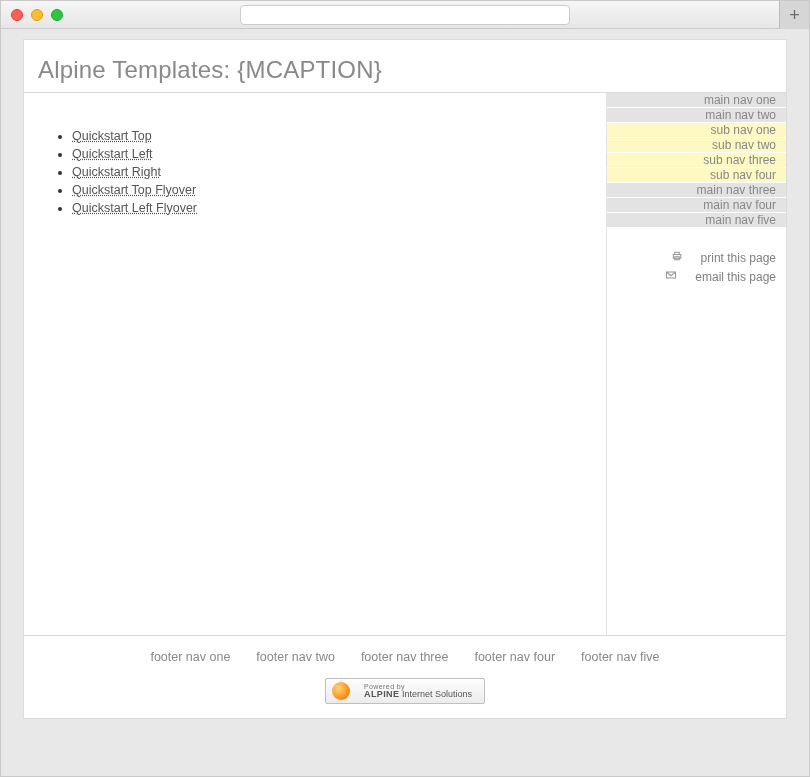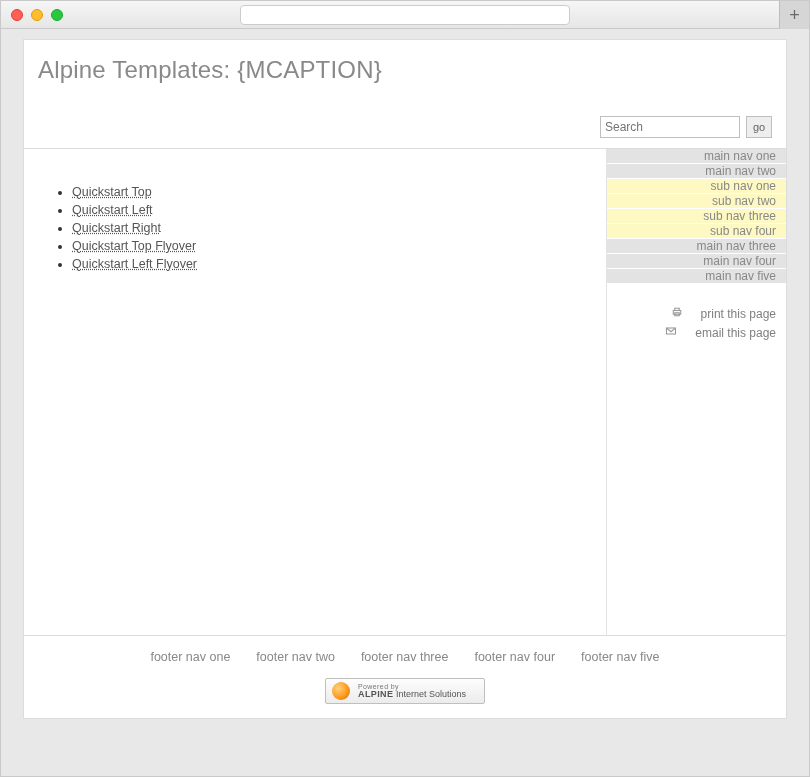--- a/index.html
+++ b/index.html
@@ -29,21 +29,21 @@
   .nav { display:flex; flex-direction:column;}
   .nav .item { text-align:right; padding: 0 10px; font-size:12px; color:#888; border-bottom:1px solid #fff; cursor:pointer;}
   .nav .main-item { background:#e3e3e3; }
   .nav .sub-item { background:#fef9c3; }
   .tools { padding: 20px 10px; text-align:right; font-size:12px; color:#808080;}
   .tools .row { display:flex; justify-content:flex-end; align-items:center; gap:18px; padding:2px 0; cursor:pointer;}
   .tools svg { width:12px; height:12px; }
   .footer { border-top:1px solid #dcdcdc; padding: 14px 10px; display:flex; flex-direction:column; align-items:center; gap:14px;}
   .footer .links { display:flex; gap:26px; font-size:12.5px; color:#888;}
   .footer .links span { cursor:pointer;}
-  .badge { width:160px; height:26px; border:1px solid #bfbfbf; background:linear-gradient(#fdfdfd,#ececec); display:flex; align-items:center; padding:0 6px; gap:8px; border-radius:2px;}
+  .badge { width:160px; height:26px; border:1px solid #bfbfbf; background:linear-gradient(#fdfdfd,#ececec); display:flex; align-items:center; padding:0 6px; gap:14px; border-radius:2px;}
   .badge .swirl { width:18px; height:18px; border-radius:50%; background: radial-gradient(circle at 35% 35%, #ffd27a 0%, #ff9a1f 55%, #c86a00 100%); position:relative;}
   .badge .txt { display:flex; flex-direction:column; line-height:1;}
   .badge .t1 { font-size:7px; color:#777; letter-spacing:0.4px;}
   .badge .t2 { font-size:9px; color:#555;}
   .badge .t2 b { font-weight:700; letter-spacing:0.4px;}
 </style>
 </head>
 <body>
 
 <div class="window">
@@ -57,24 +57,20 @@
     <div class="plus">+</div>
   </div>
 
   <div class="page">
     <div class="card">
 
       <div class="header">
         <h1>Alpine Templates: {MCAPTION}</h1>
       </div>
 
-      <div class="searchrow">
-        <input type="text" placeholder="Search" style="">
-        <button>go</button>
-      </div>
 
       <div class="body">
         <div class="main">
           <ul>
             <li><a href="#">Quickstart Top</a></li>
             <li><a href="#">Quickstart Left</a></li>
             <li><a href="#">Quickstart Right</a></li>
             <li><a href="#">Quickstart Top Flyover</a></li>
             <li><a href="#">Quickstart Left Flyover</a></li>
           </ul>

